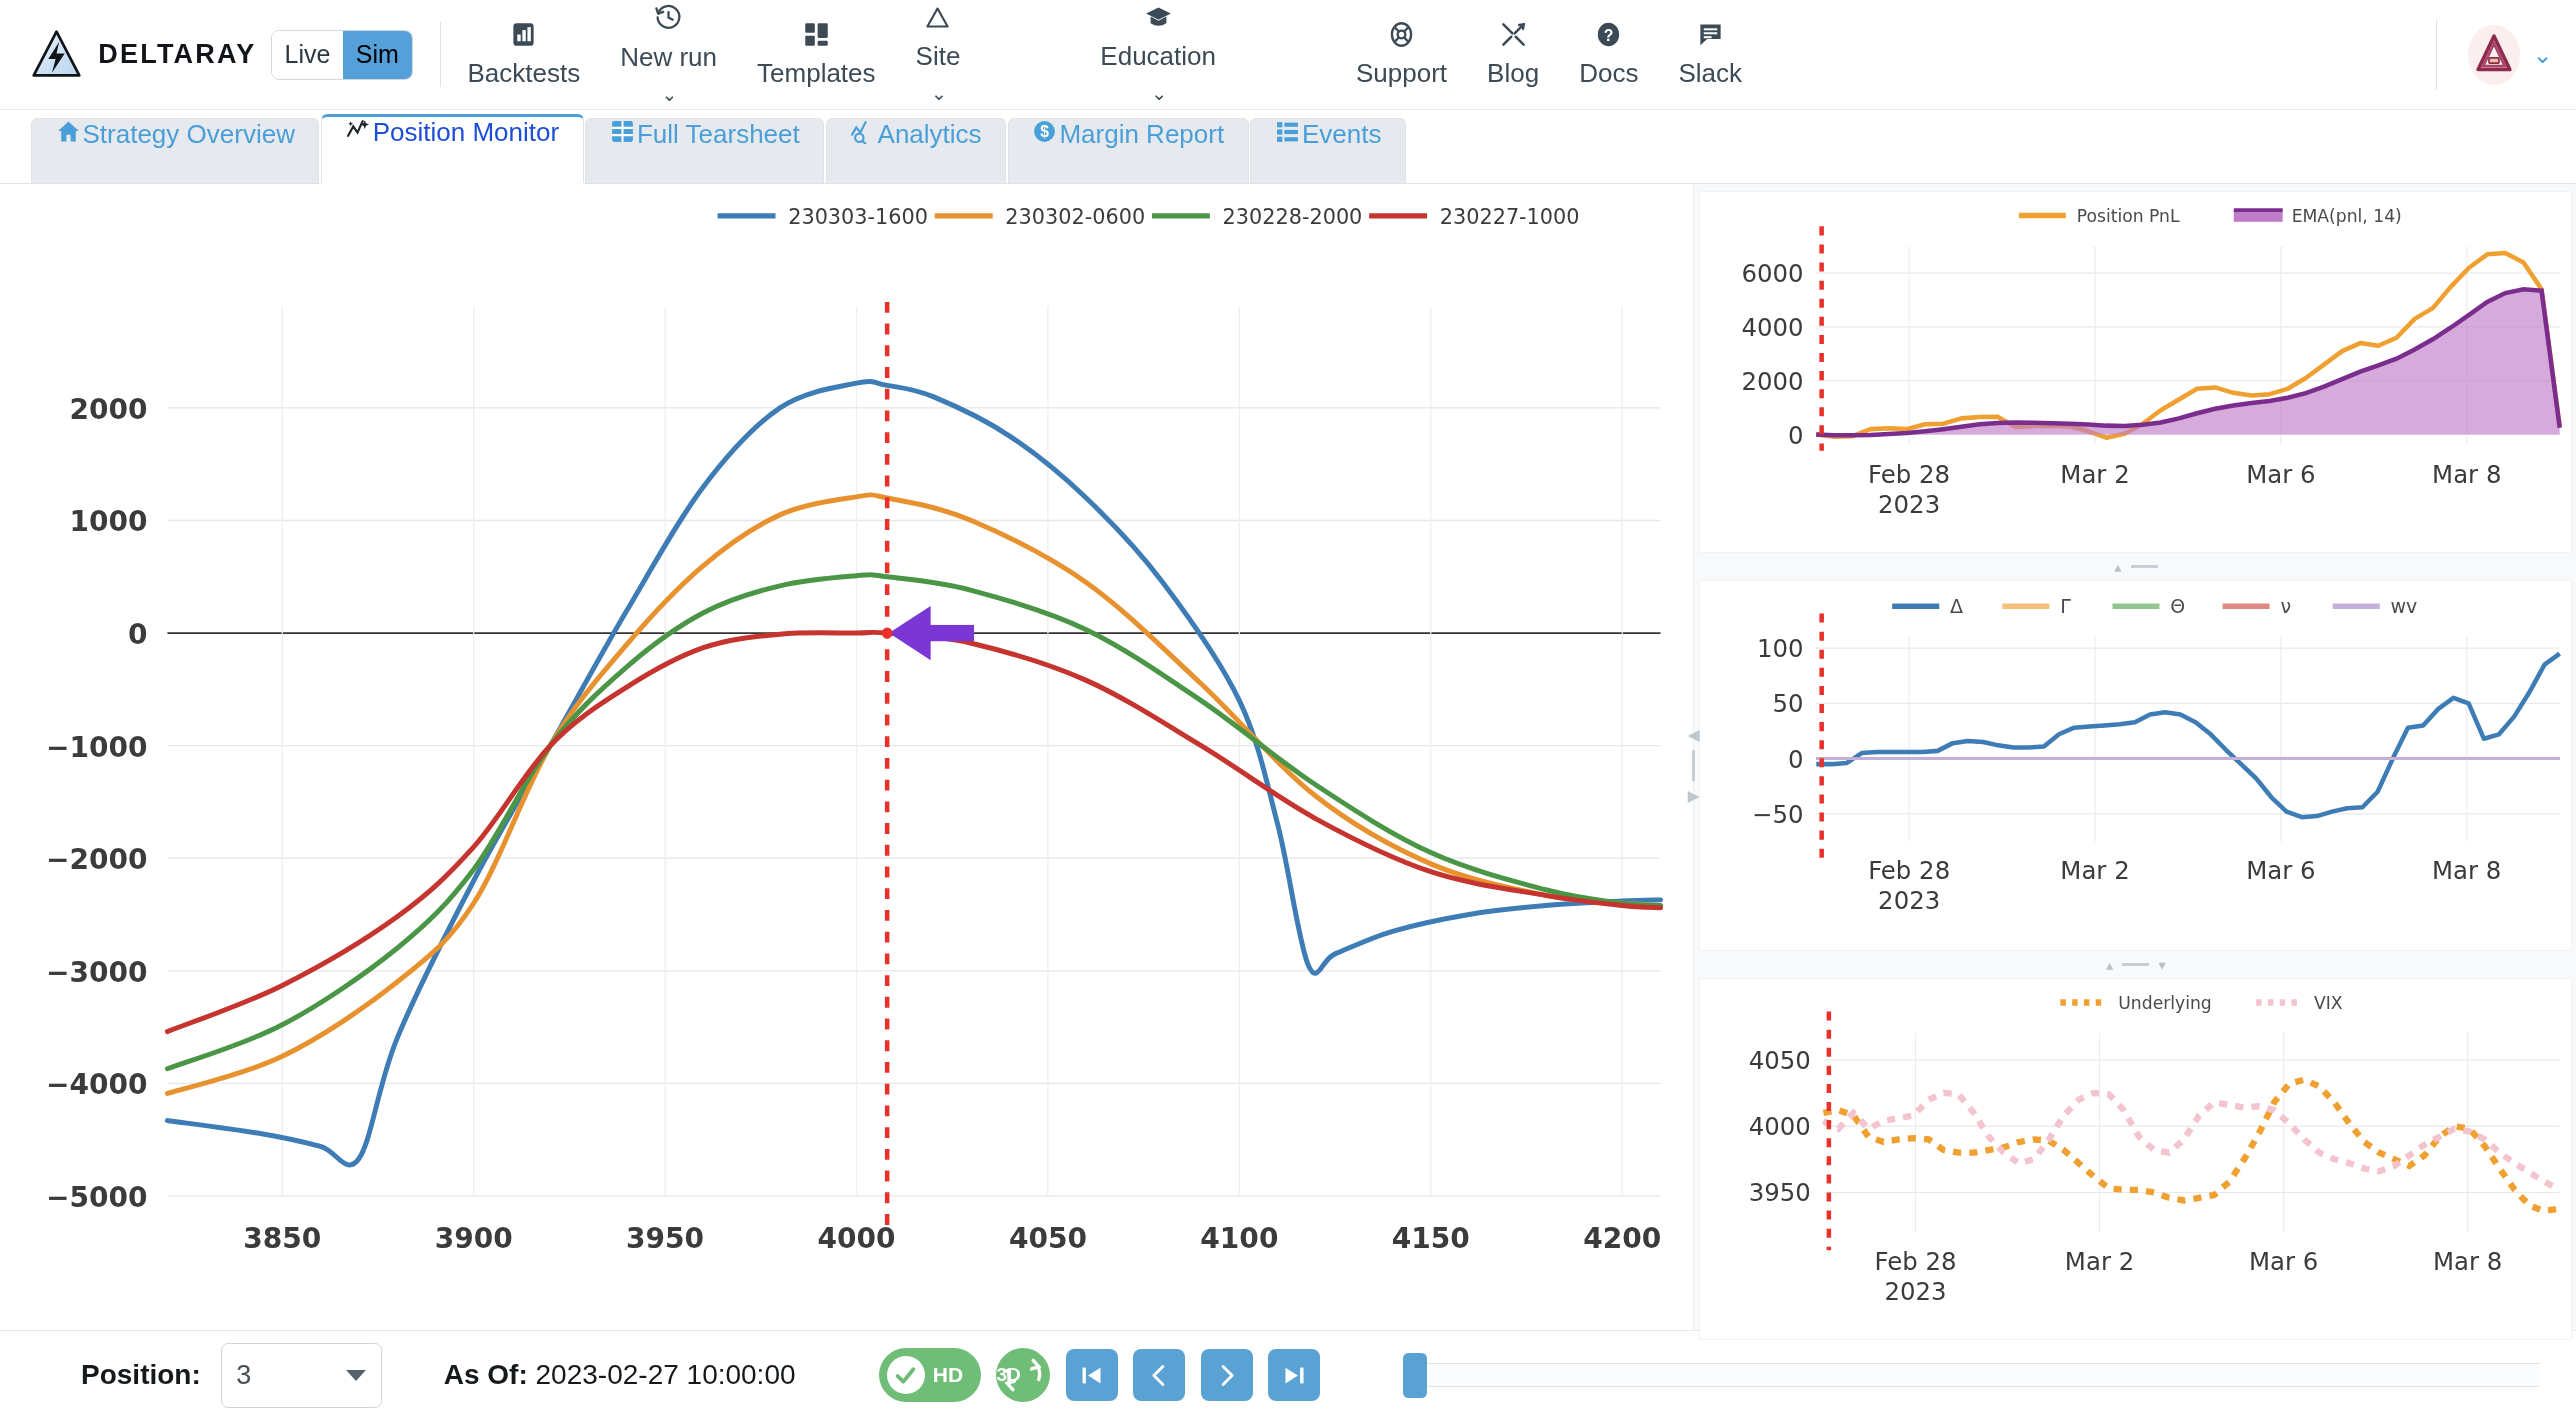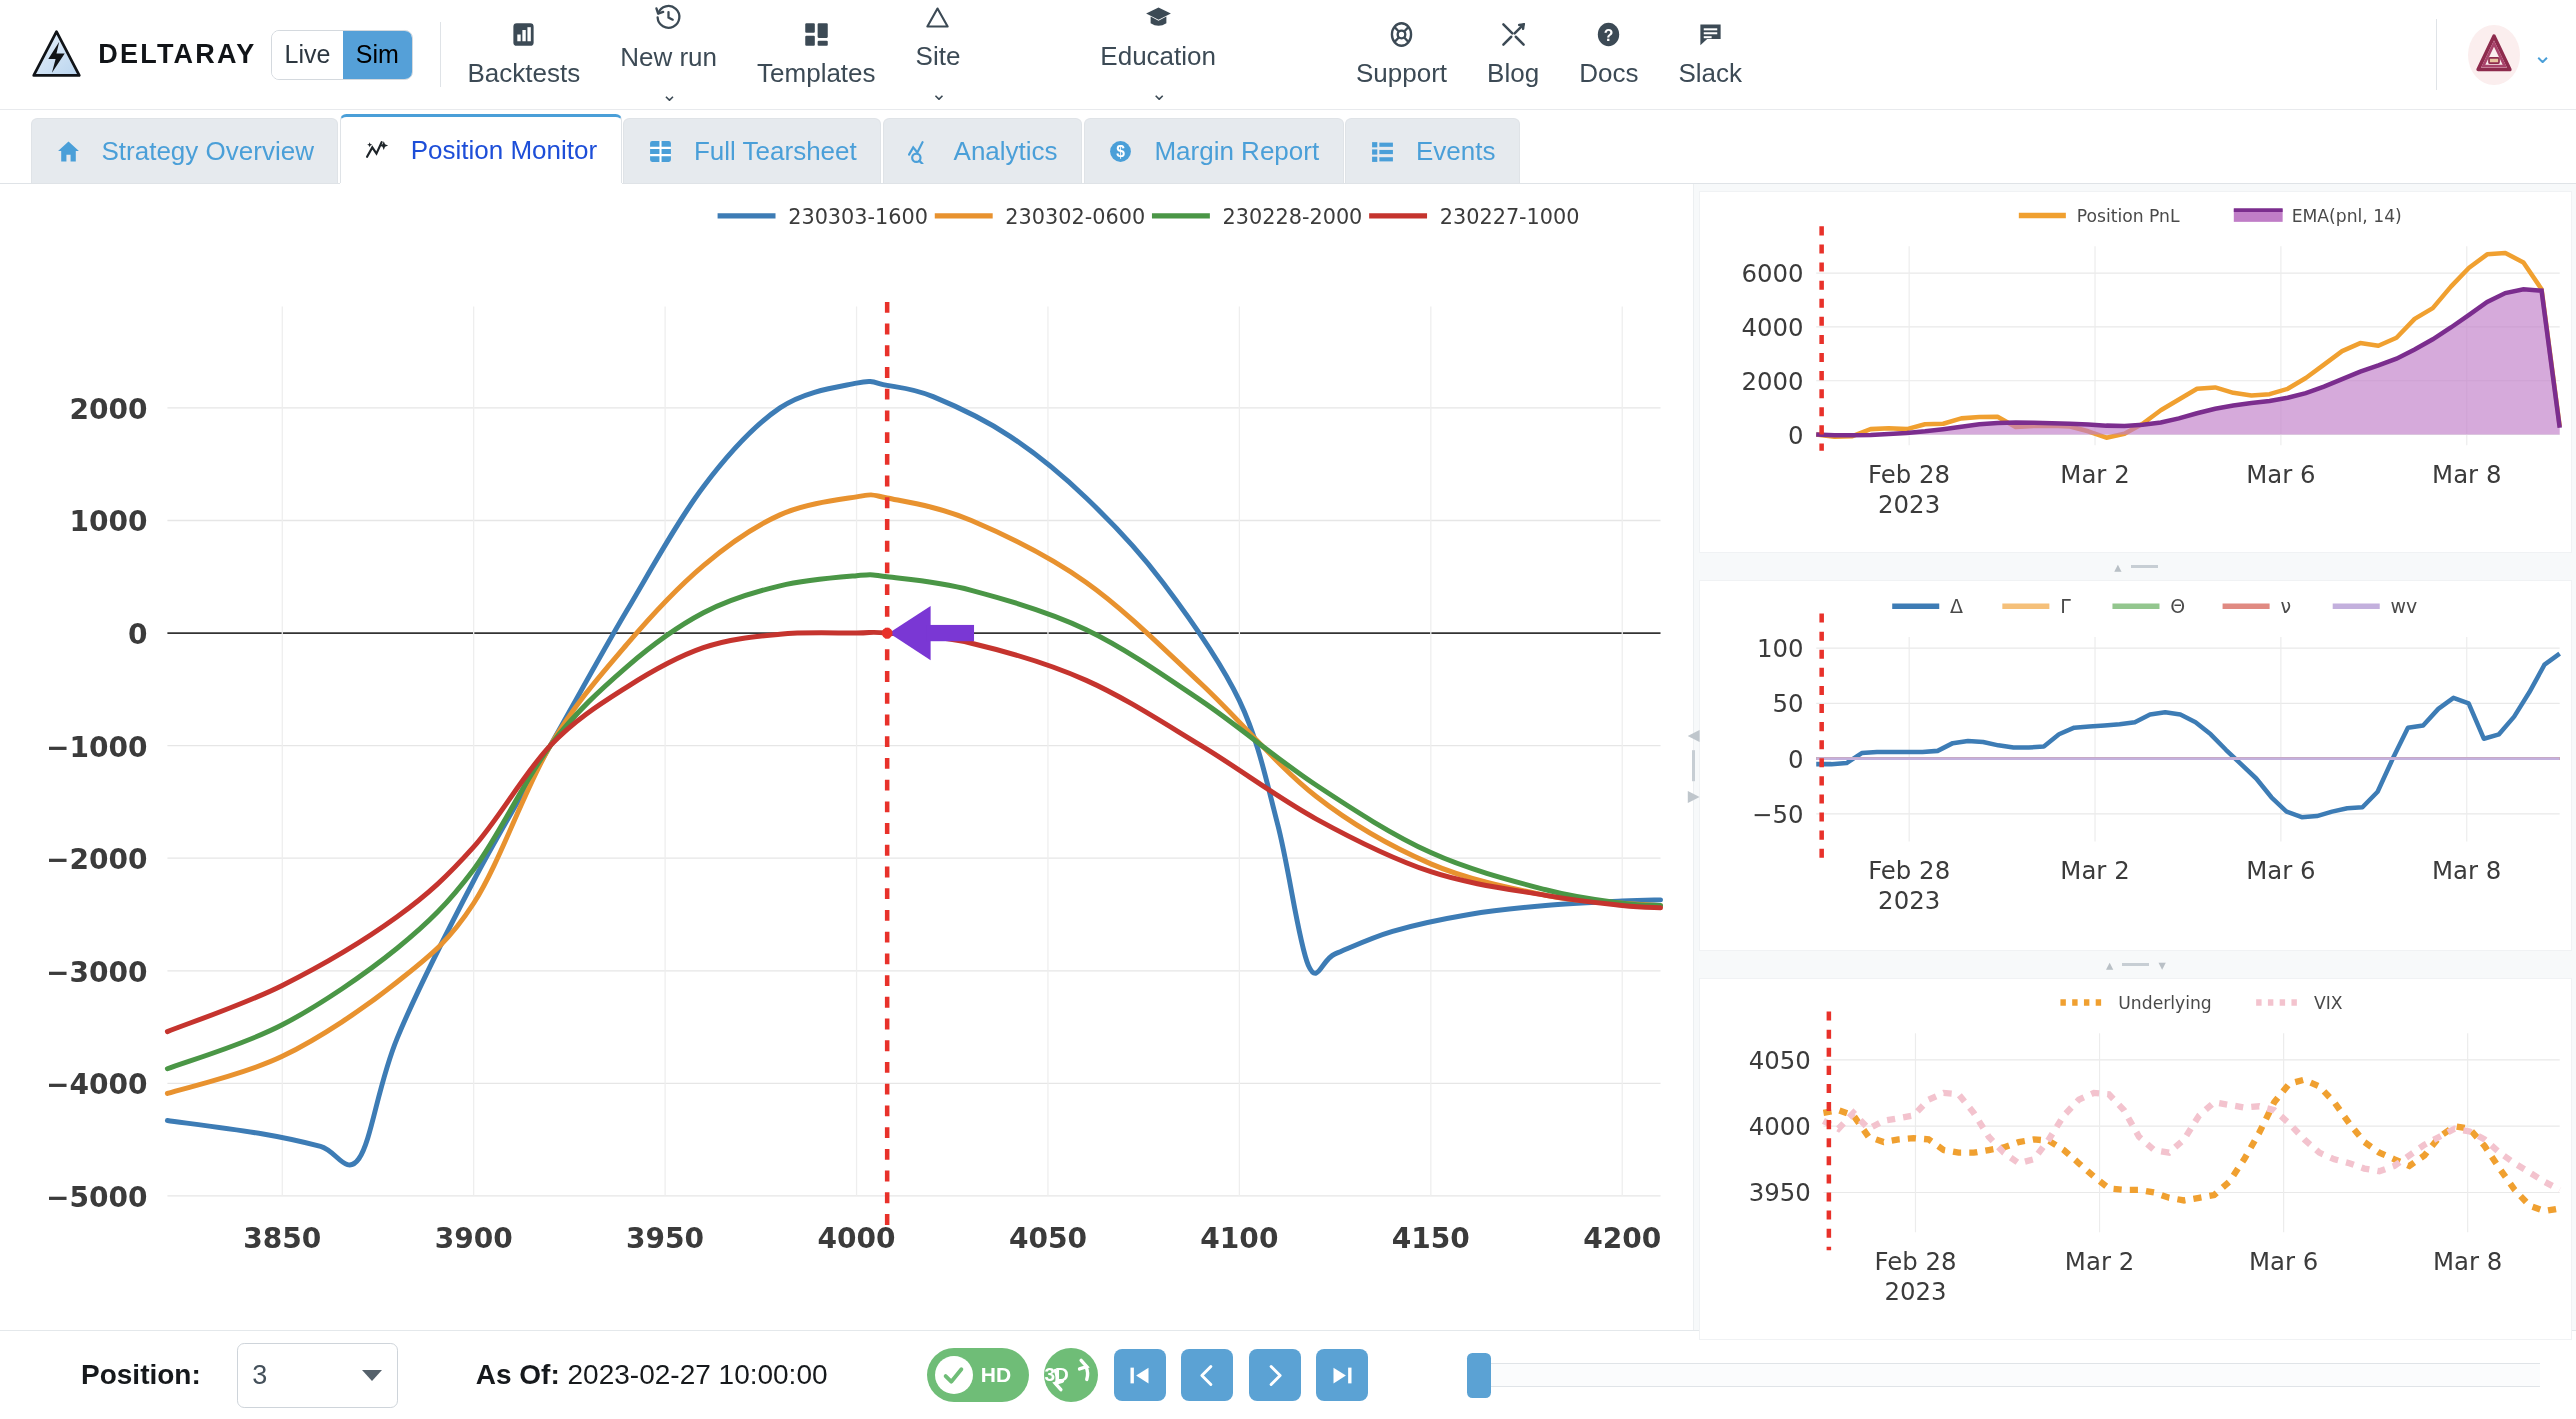--- a/index.html
+++ b/index.html
@@ -57,21 +57,21 @@
   }
   .avatar-caret { color: #4a9fd8; font-size: 23.5px; margin-left: 12.7px; }
 
   
   .tabbar {
     height: 74px; display: flex; align-items: flex-end;
     background: #ffffff; padding-left: 31px;
     border-bottom: 0.9px solid #dfe3e7; position: relative;
   }
   .tab {
-    display: flex; align-items: center; gap: 21px;
+    display: flex; align-items: flex-start; gap: 2px;
     height: 65px; padding: 0 23.5px;
     background: #e6eaee; color: #4a9fd8;
     font-size: 26px; border-radius: 6.3px 6.3px 0 0;
     margin-right: 1.8px; cursor: pointer; white-space: nowrap;
     border: 0.9px solid #dfe3e7; border-bottom: none;
   }
   .tab.active {
     background: #ffffff; color: #1d4ed8;
     border-top: 3.6px solid #4a9fd8;
     height: 69px; position: relative; z-index: 3;
@@ -112,21 +112,21 @@
     position: absolute; left: -12.7px; top: 50%; transform: translateY(-50%);
     display: flex; flex-direction: column; align-items: center; gap: 6.3px;
     color: #bfc6cc; font-size: 15.4px; z-index: 5;
   }
   .side-handle .vbar { width: 2.7px; height: 31px; background: #c7ced4; }
 
   
   .toolbar {
     height: 89px; display: flex; align-items: center;
     padding: 0 36px 0 81px; background: #ffffff;
-    border-top: 0.9px solid #e4e8eb; gap: 16px;
+    border-top: 0.9px solid #e4e8eb; gap: 0;
   }
   .tb-label { font-size: 28px; font-weight: bold; color: #16191c; }
   .pos-select {
     width: 161px; height: 65px; margin-left: 20px;
     border: 0.9px solid #ced4da; border-radius: 7.2px;
     display: flex; align-items: center; justify-content: space-between;
     padding: 0 14.5px; font-size: 27px; color: #44505a; cursor: pointer;
     background: #ffffff;
   }
   .sel-caret {

